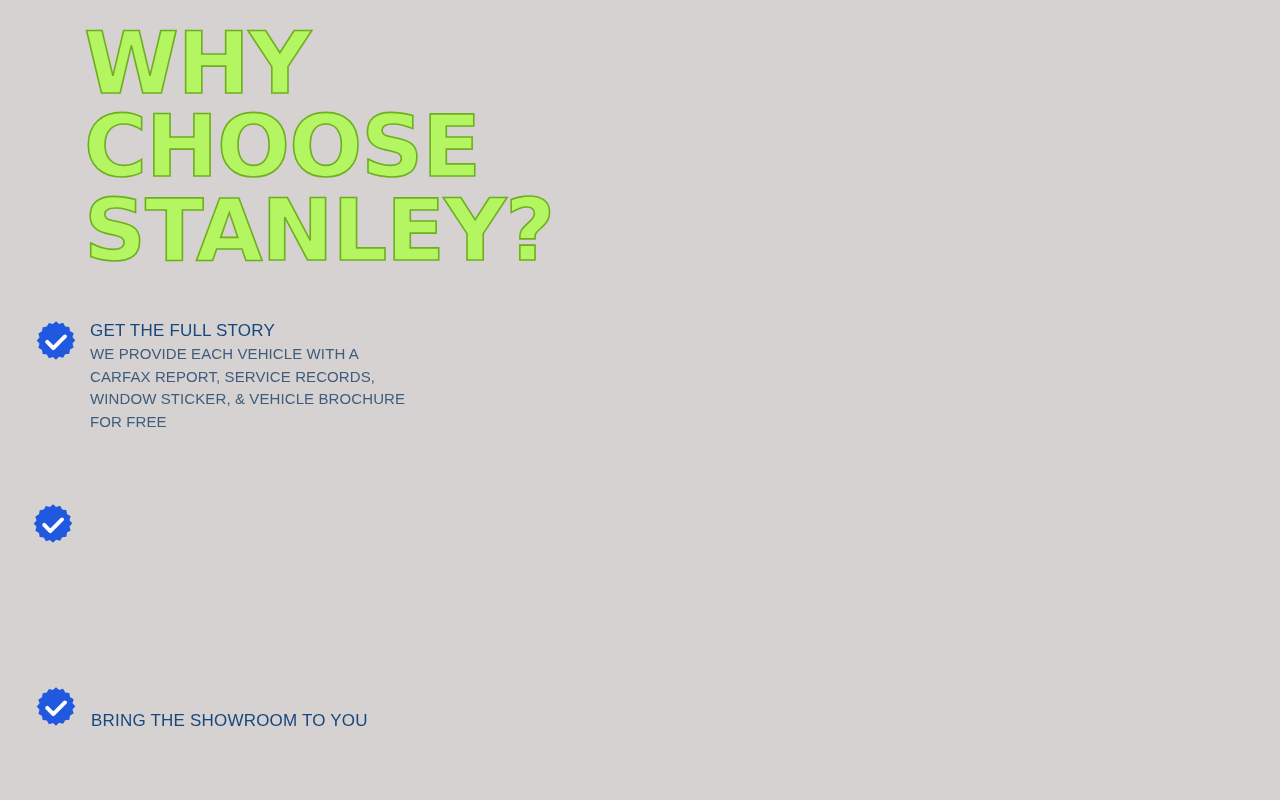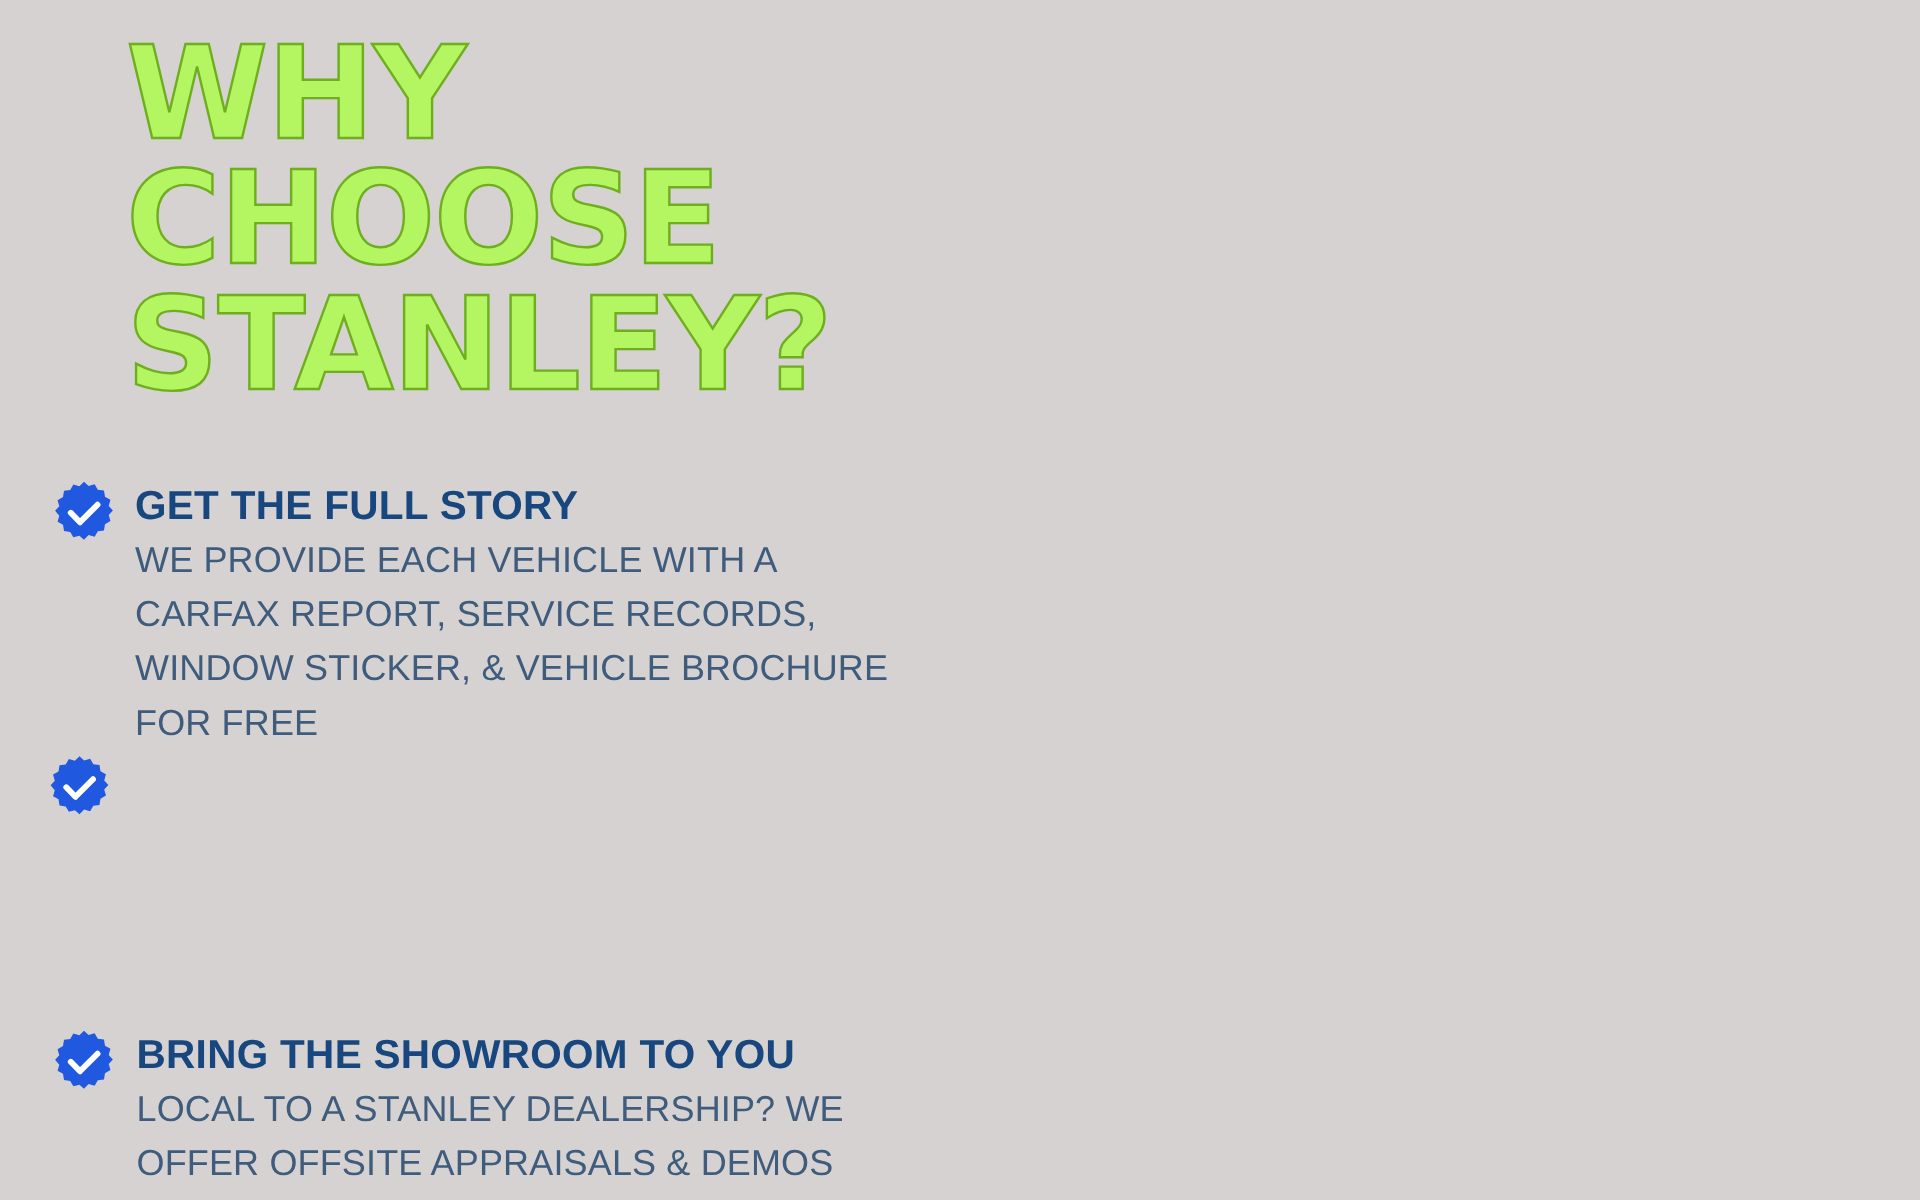--- a/index.html
+++ b/index.html
@@ -70,47 +70,47 @@
   }
 
   .badge svg { display:block; width:46px; height:46px; }
 
   .feature-body {
     margin-left:57px;
   }
 
   .feat-title {
     color:#17477e;
-    font-weight:bold;
-    font-size:27px;
+    font-weight:normal;
+    font-size:17px;
     line-height:1.28;
     letter-spacing:0.2px;
     text-transform:uppercase;
     white-space:pre-line;
   }
 
   .feat-desc {
     color:#3f5c7d;
     font-weight:normal;
-    font-size:24px;
+    font-size:15px;
     line-height:1.52;
     letter-spacing:0.1px;
     text-transform:uppercase;
     white-space:pre-line;
     margin-top:1px;
   }
 
   
   #f-left-0 { left:33px;  top:320px; width:575px; }
   #f-left-1 { left:30px;  top:503px; width:575px; }
   #f-left-2 { left:33px;  top:686px; width:575px; }
 
   #f-left-0 .feature-body { margin-left:57px; }
   #f-left-1 .feature-body { margin-left:55px; }
-  #f-left-2 .feature-body { margin-left:58px; }
+  #f-left-2 .feature-body { margin-left:58px;margin-top:24px; }
 </style>
 </head>
 <body>
 
 <div class="page">
 
   <div class="col-left">
 
     <div class="headline">WHY
 CHOOSE
@@ -145,22 +145,20 @@
 
     <div class="feature" id="f-left-2">
       <span class="badge">
         <svg viewBox="0 0 48 48" xmlns="http://www.w3.org/2000/svg">
           <path fill="#2059e0" d="M24 1.2l3.2 2.9 4.2-1.2 2.2 3.8 4.3.6.7 4.3 3.8 2.2-1.2 4.2 2.9 3.2-2.9 3.2 1.2 4.2-3.8 2.2-.7 4.3-4.3.6-2.2 3.8-4.2-1.2L24 41.6l-3.2-2.9-4.2 1.2-2.2-3.8-4.3-.6-.7-4.3-3.8-2.2 1.2-4.2L3.9 21.4l2.9-3.2-1.2-4.2 3.8-2.2.7-4.3 4.3-.6 2.2-3.8 4.2 1.2z"></path>
           <path fill="none" stroke="#ffffff" stroke-width="4.1" stroke-linecap="round" stroke-linejoin="round" d="M14.8 22.8l6.4 6.6 12.2-12.2"></path>
         </svg>
       </span>
       <div class="feature-body">
         <div class="feat-title">BRING THE SHOWROOM TO YOU</div>
-        <div class="feat-desc">LOCAL TO A STANLEY DEALERSHIP? WE
-OFFER OFFSITE APPRAISALS &amp; DEMOS</div>
       </div>
     </div>
 
   </div>
 
   <div class="col-right">
 
     
 
     

